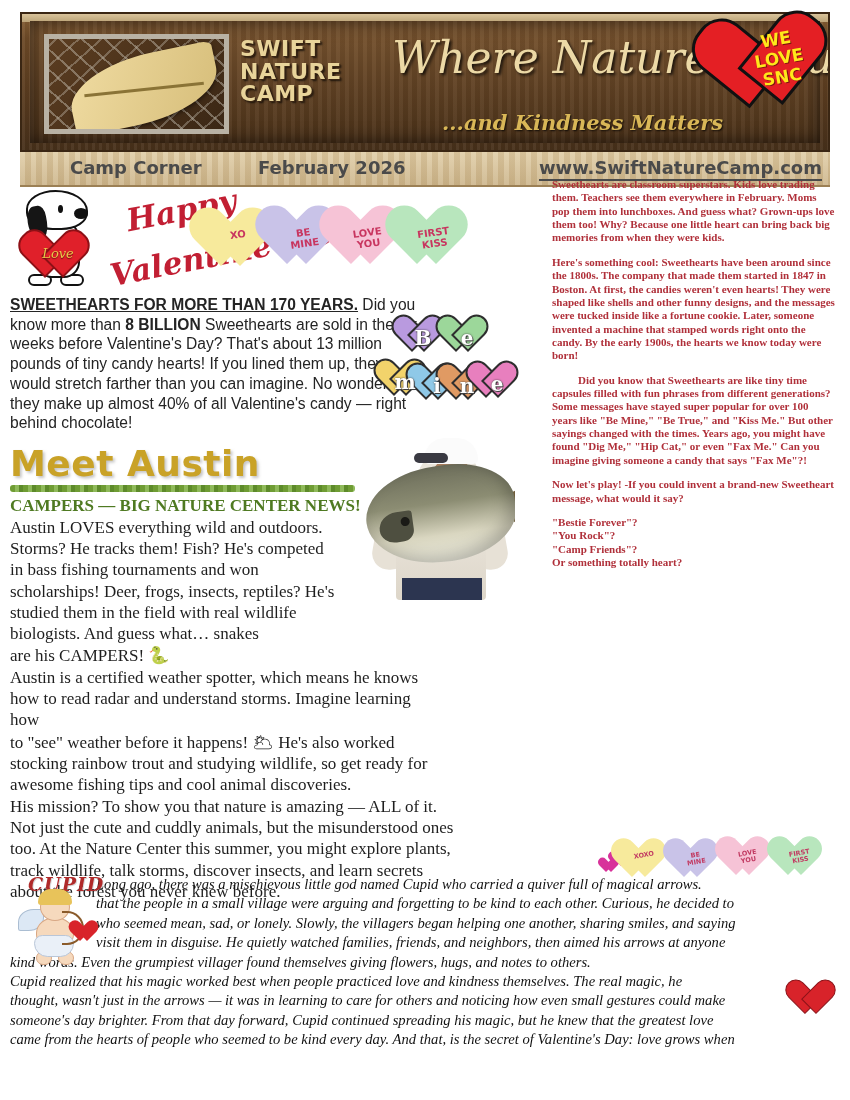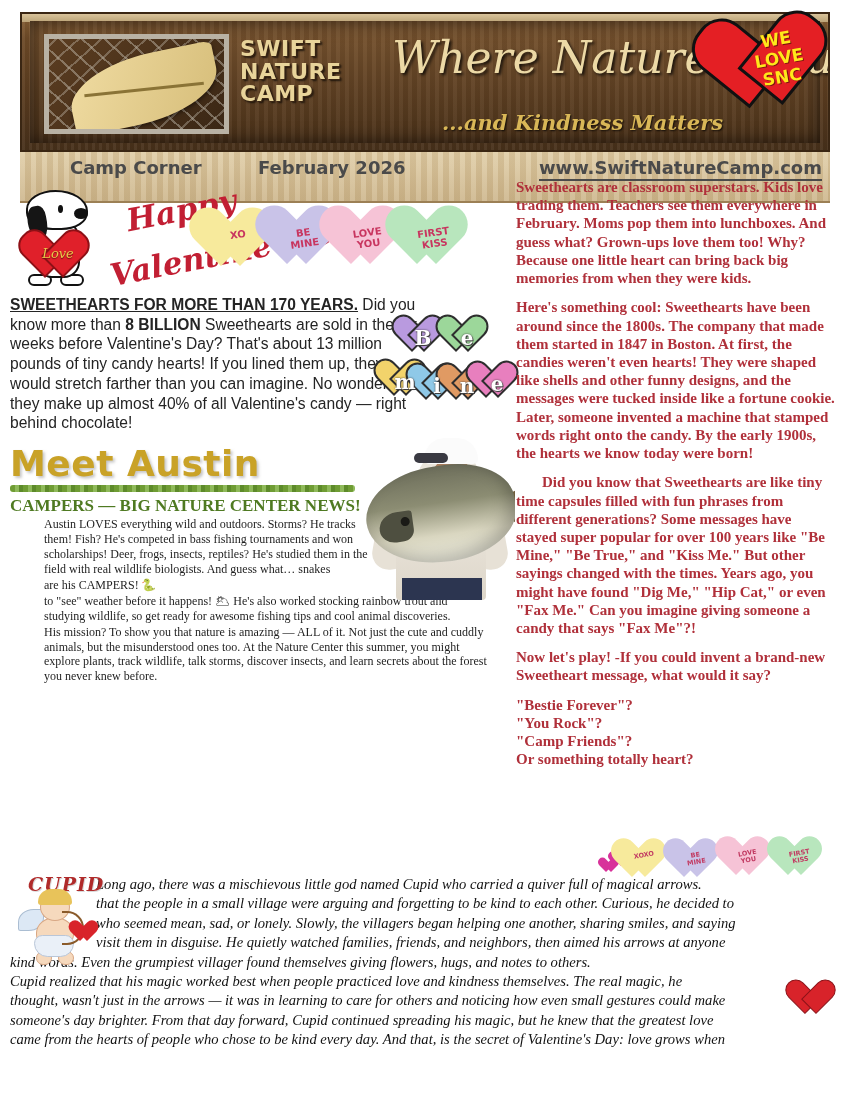--- a/index.html
+++ b/index.html
@@ -98,21 +98,21 @@
   .heart-shape:after { left:0px;  transform:rotate(45deg);  transform-origin:100% 100%; }
   .heart-badge-text{
     position:absolute; left:22px; top:26px; width:74px;
     text-align:center; z-index:5;
     font-family:"DejaVu Sans", sans-serif; font-weight:bold;
     font-size:17px; line-height:1.12; color:#ffe81a;
     text-shadow:1px 1px 0 #7a1010;
     transform:rotate(-10deg);
   }
   .banner-footer{
-    position:absolute; left:0; top:140px; width:810px; height:51px;
+    position:absolute; left:0; top:140px; width:810px; height:35px;
     background:
       repeating-linear-gradient(90deg, rgba(255,255,255,.10) 0 5px, rgba(160,130,85,.18) 5px 11px),
       linear-gradient(180deg,#e0cda6,#cdb68c);
     border-bottom:2px solid #9c8055;
   }
   .bf-item{
     position:absolute; top:5px;
     font-family:"DejaVu Sans", sans-serif; font-weight:bold;
     font-size:18px; color:#4a4a4a; white-space:nowrap;
   }
@@ -242,23 +242,22 @@
     width:345px; height:7px; margin:1px 0 4px 0;
     background:
       repeating-linear-gradient(90deg,#6f9c34 0 5px, #8fb95a 5px 9px, #5d8a2a 9px 13px);
     border-radius:3px;
   }
   .campers-head{
     font-family:"Liberation Serif", serif; font-weight:bold;
     font-size:17px; color:#4f7a22; margin-bottom:1px;
   }
   .austin-body{
-    font-size:12px; line-height:1.245; color:#1e1e1e;
+    font-size:17px; line-height:1.245; color:#1e1e1e;
     font-family:"Liberation Serif", serif;
-    margin-left:34px;
   }
   .austin-body p{ margin:0 0 1px 0; }
   .w330{ width:330px; } .w430{ width:430px; } .w445{ width:445px; }
 
   
   .austin-photo{
     position:absolute; left:340px; top:432px; width:175px; height:168px;
     overflow:hidden;
   }
   .ap-shirt{
@@ -312,22 +311,23 @@
   .ap-tail{
     position:absolute; left:152px; top:48px; width:40px; height:54px;
     background:linear-gradient(120deg,#7d6a44,#5a4a2c);
     clip-path:polygon(0 42%,100% 0,82% 50%,100% 100%);
     transform:rotate(6deg);
   }
 
   
   .right-text{
     font-family:"Liberation Serif", serif;
-    font-size:15px; line-height:1.215; color:#b0303a;
+    font-size:11px; line-height:1.215; color:#b0303a;
     font-weight:bold;
+    margin-left:36px;
   }
   .right-text p{ margin:0 0 11px 0; }
   .indent-para{ text-indent:26px; }
   .tight p{ margin:0; }
   .final-q{ margin-top:4px; }
 
   .mini-candy-row{
     position:absolute; left:620px; top:838px; width:215px; height:40px;
   }
   .mini-candy{ position:absolute; width:48px; height:40px; }
@@ -508,20 +508,21 @@
 
   <div class="meet-austin-title">Meet Austin</div>
   <div class="green-divider"></div>
   <div class="campers-head">CAMPERS — BIG NATURE CENTER NEWS!</div>
 
   <div class="austin-body">
     <p class="w330">Austin LOVES everything wild and outdoors. Storms? He tracks them! Fish? He's competed in bass fishing tournaments and won scholarships! Deer, frogs, insects, reptiles? He's studied them in the field with real wildlife biologists. And guess what… snakes</p>
     <p class="w330">
       <span>are his CAMPERS! </span><span>🐍</span>
     </p>
+    <p class="w430">Austin is a certified weather spotter, which means he knows how to read radar and understand storms. Imagine learning how</p>
     <p class="w445">
       <span>to "see" weather before it happens! </span><span>🌥</span><span> He's also worked stocking rainbow trout and studying wildlife, so get ready for awesome fishing tips and cool animal discoveries.</span>
     </p>
     <p class="w445">His mission? To show you that nature is amazing — ALL of it. Not just the cute and cuddly animals, but the misunderstood ones too. At the Nature Center this summer, you might explore plants, track wildlife, talk storms, discover insects, and learn secrets about the forest you never knew before.</p>
   </div>
 </div>
 
 <div class="bemine-art">
   <div class="bm-heart" style="left:18px;top:0;">
     <div class="l1" style="background:#b99adf"></div>
@@ -641,20 +642,20 @@
 
   <div class="cupid-text">
     <div class="cupid-indent">Long ago, there was a mischievous little god named Cupid who carried a quiver full of magical arrows.</div>
     <div class="cupid-indent">that the people in a small village were arguing and forgetting to be kind to each other. Curious, he decided to</div>
     <div class="cupid-indent">who seemed mean, sad, or lonely. Slowly, the villagers began helping one another, sharing smiles, and saying</div>
     <div class="cupid-indent">visit them in disguise. He quietly watched families, friends, and neighbors, then aimed his arrows at anyone</div>
     <div class="cupid-full">kind words. Even the grumpiest villager found themselves giving flowers, hugs, and notes to others.</div>
     <div class="cupid-full">Cupid realized that his magic worked best when people practiced love and kindness themselves. The real magic, he</div>
     <div class="cupid-full">thought, wasn't just in the arrows — it was in learning to care for others and noticing how even small gestures could make</div>
     <div class="cupid-full">someone's day brighter. From that day forward, Cupid continued spreading his magic, but he knew that the greatest love</div>
-    <div class="cupid-full">came from the hearts of people who chose to be kind every day. And that, is the secret of Valentine's Day: love grows when</div>
+    <div class="cupid-full">came from the hearts of people who seemed to be kind every day. And that, is the secret of Valentine's Day: love grows when</div>
   </div>
 </div>
 
 <div class="big-red-heart">
   <div class="b1"></div>
     <div class="b2"></div>
 </div>
 
 </body></html>

